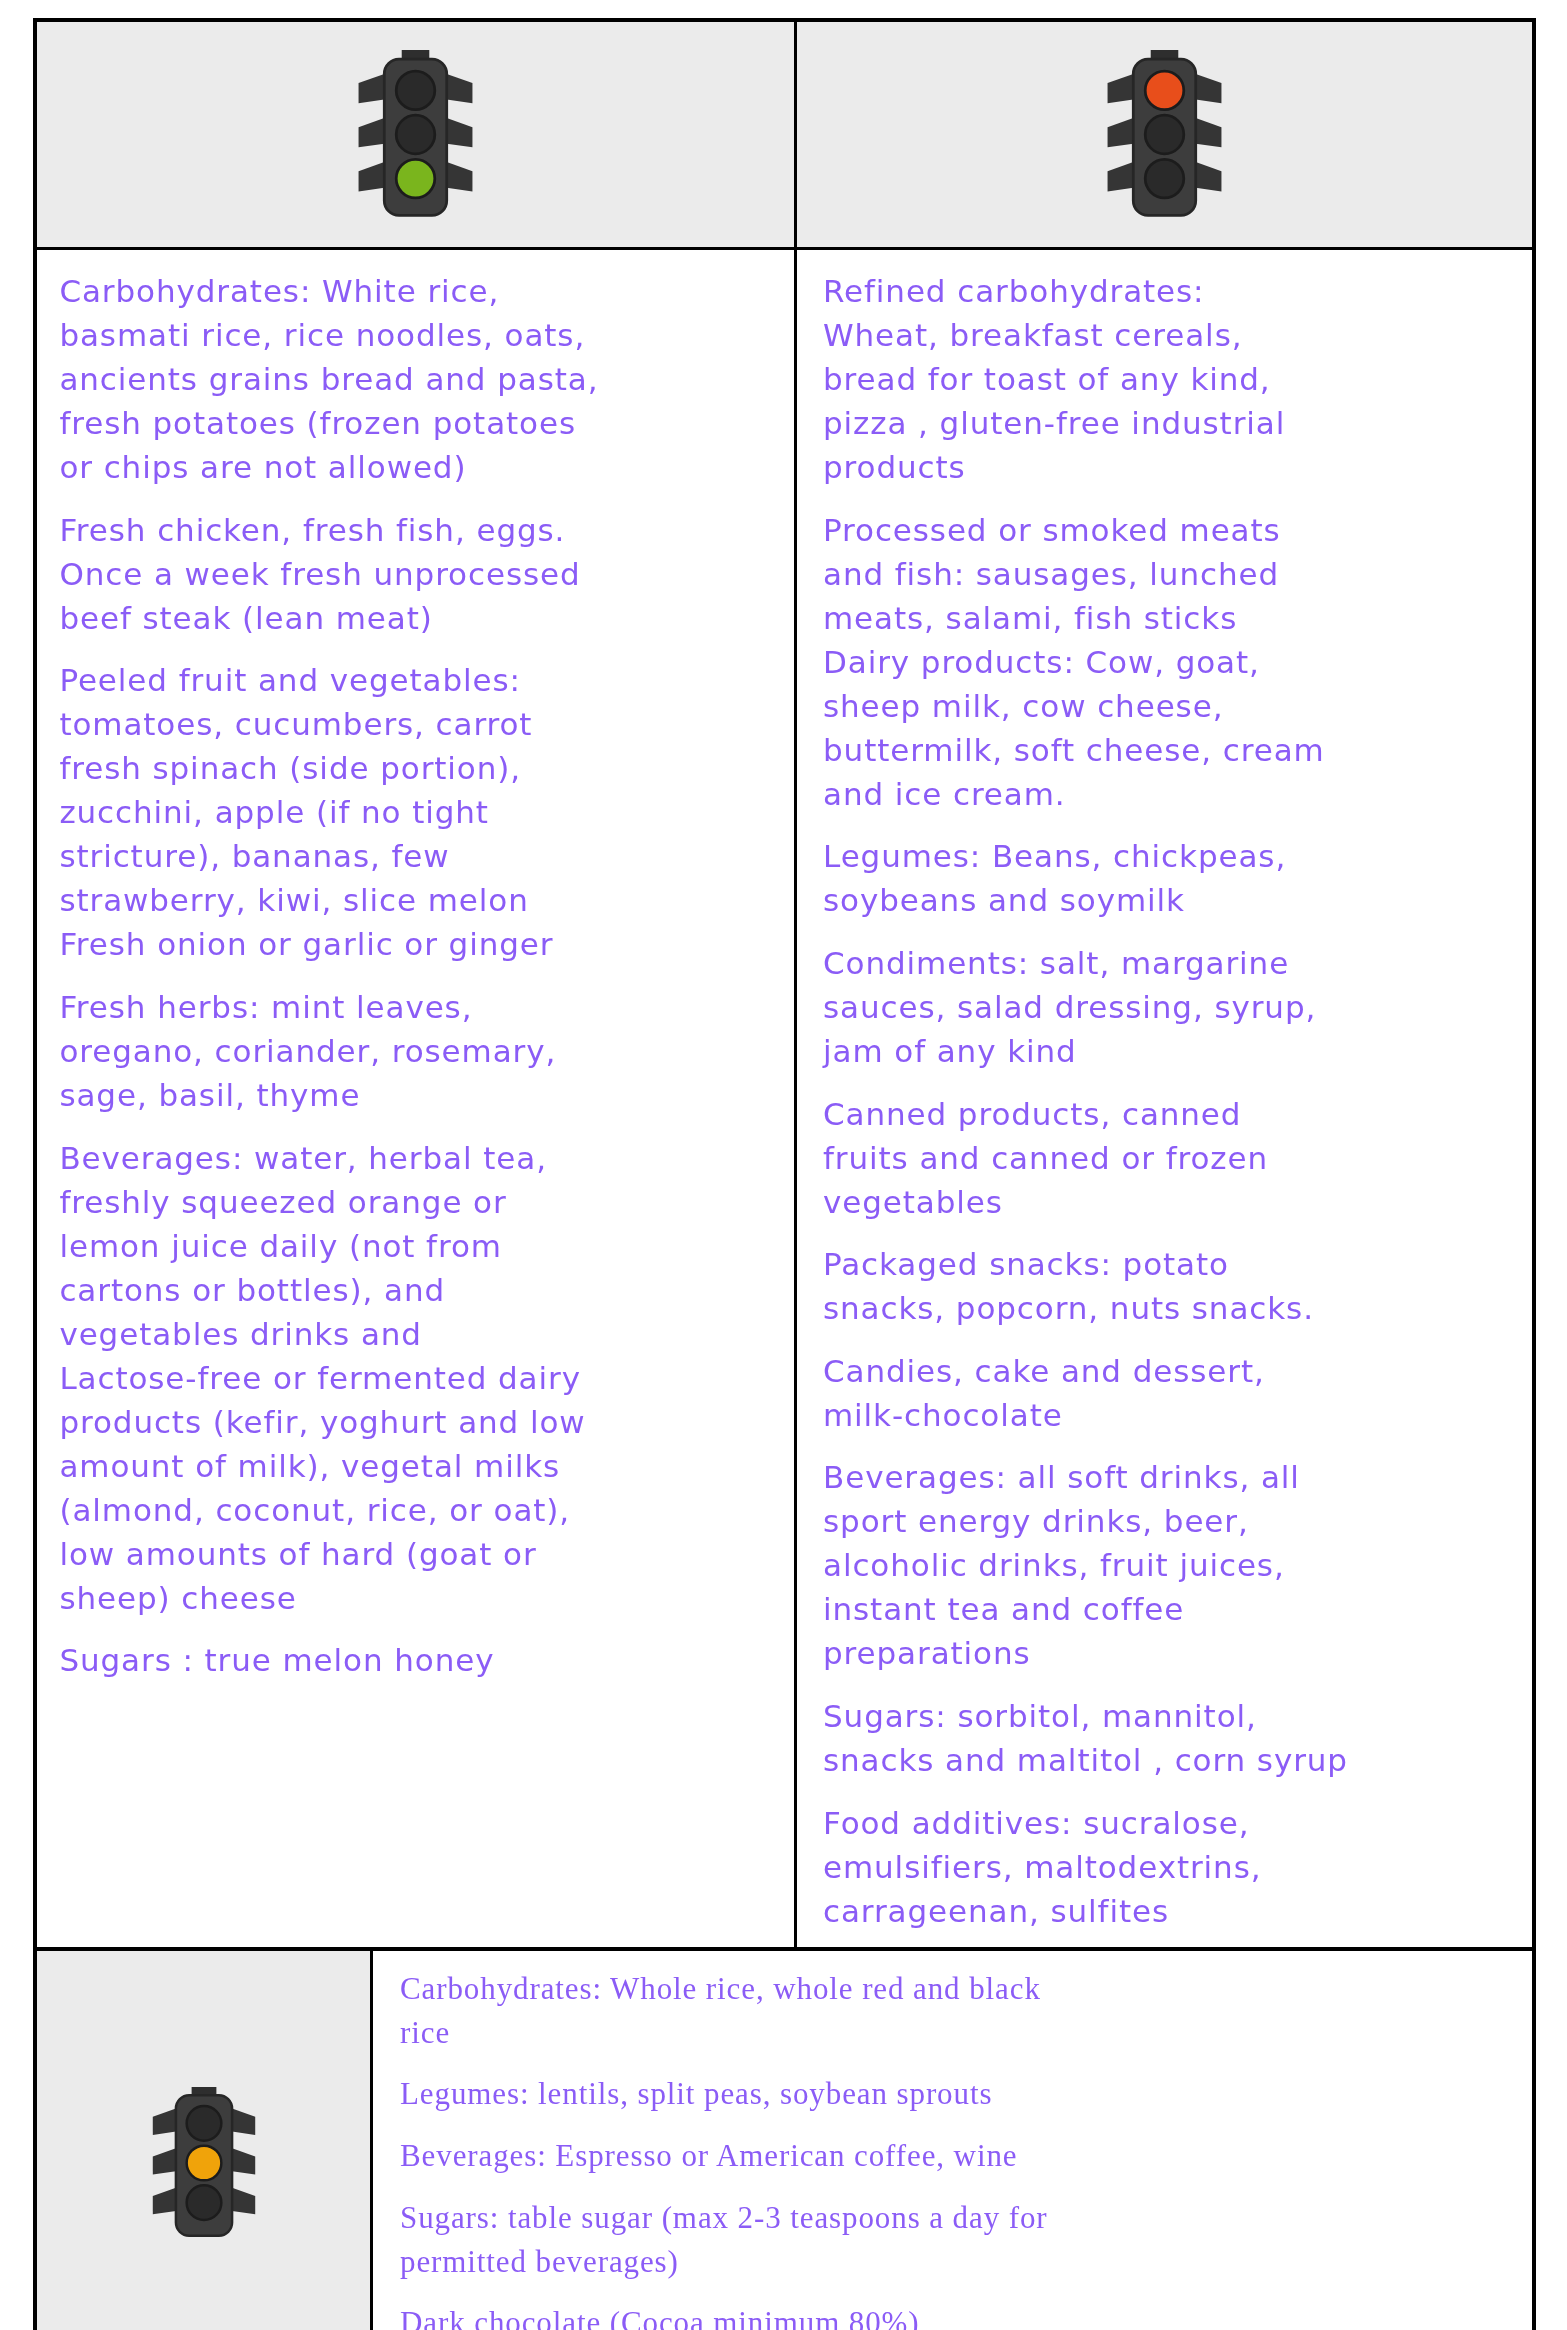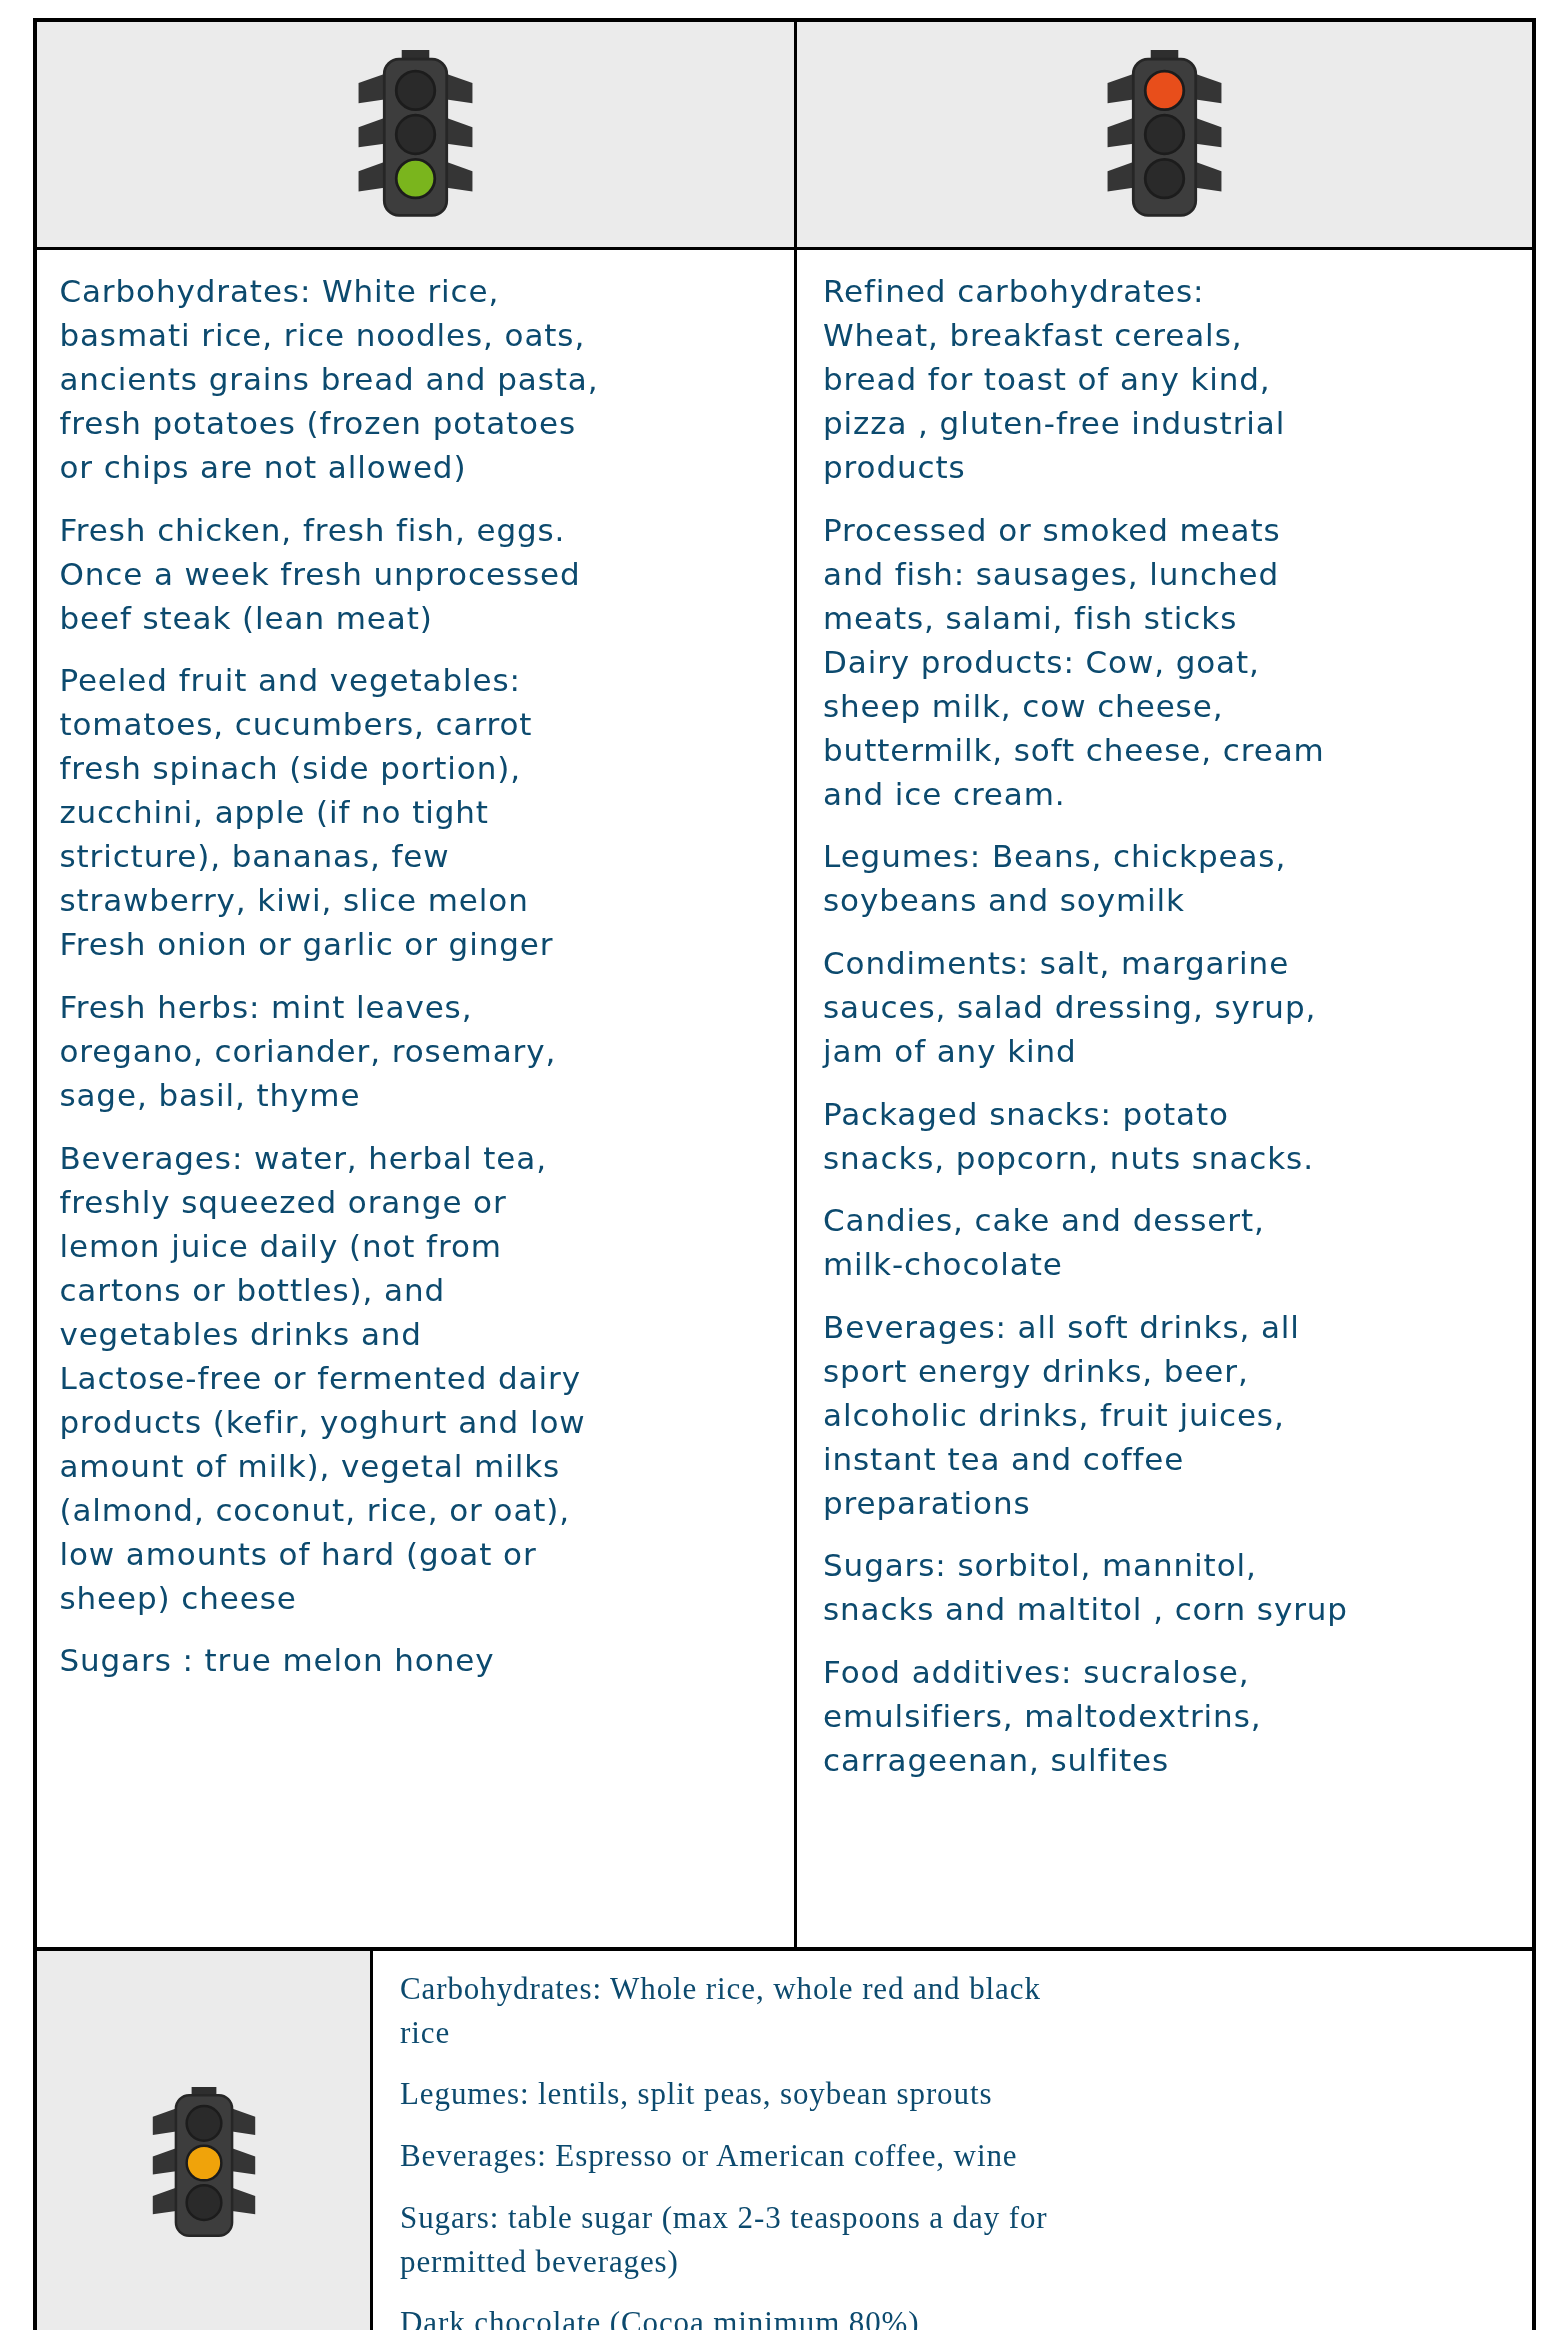--- a/index.html
+++ b/index.html
@@ -81,21 +81,21 @@
     box-sizing: border-box;
     padding: 16px 9.3px 0 27px;
     overflow: hidden;
   }
 
   p.food-item {
     margin: 0 0 18.6px 0;
     font-size: 31px;
     line-height: 44px;
     letter-spacing: 0.9px;
-    color: #0c4a6e;
+    color: #8b5cf6;
     white-space: pre-line;
     font-weight: 400;
   }
   .bottom-text-cell p.food-item { margin-bottom: 17.7px; font-family: Liberation Serif, serif; }
 
   .traffic-light { display: block; }
 </style>
 </head>
 <body>
 
@@ -178,20 +178,23 @@
 meats, salami, fish sticks
 Dairy products: Cow, goat,
 sheep milk, cow cheese,
 buttermilk, soft cheese, cream
 and ice cream.</p>
       <p class="food-item">Legumes: Beans, chickpeas,
 soybeans and soymilk</p>
       <p class="food-item">Condiments: salt, margarine
 sauces, salad dressing, syrup,
 jam of any kind</p>
+      <p class="food-item">Canned products, canned
+fruits and canned or frozen
+vegetables</p>
       <p class="food-item">Packaged snacks: potato
 snacks, popcorn, nuts snacks.</p>
       <p class="food-item">Candies, cake and dessert,
 milk-chocolate</p>
       <p class="food-item">Beverages: all soft drinks, all
 sport energy drinks, beer,
 alcoholic drinks, fruit juices,
 instant tea and coffee
 preparations</p>
       <p class="food-item">Sugars: sorbitol, mannitol,

